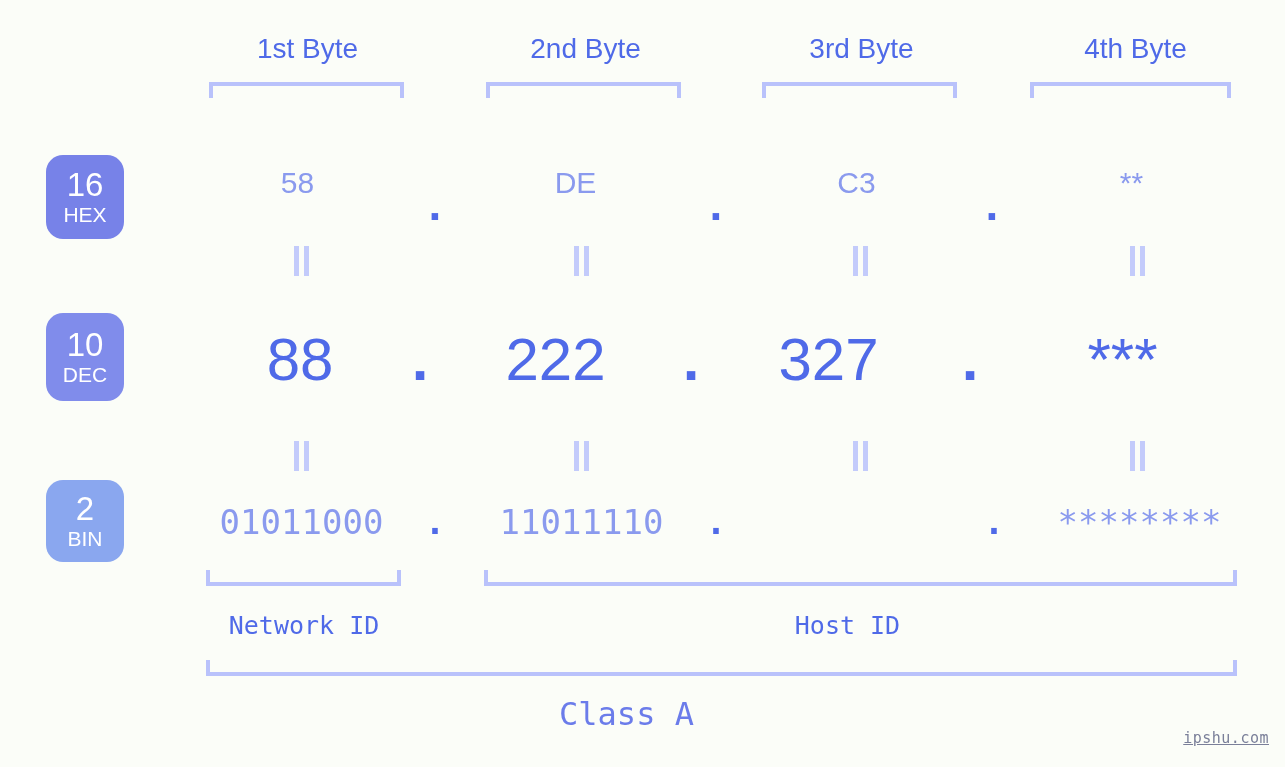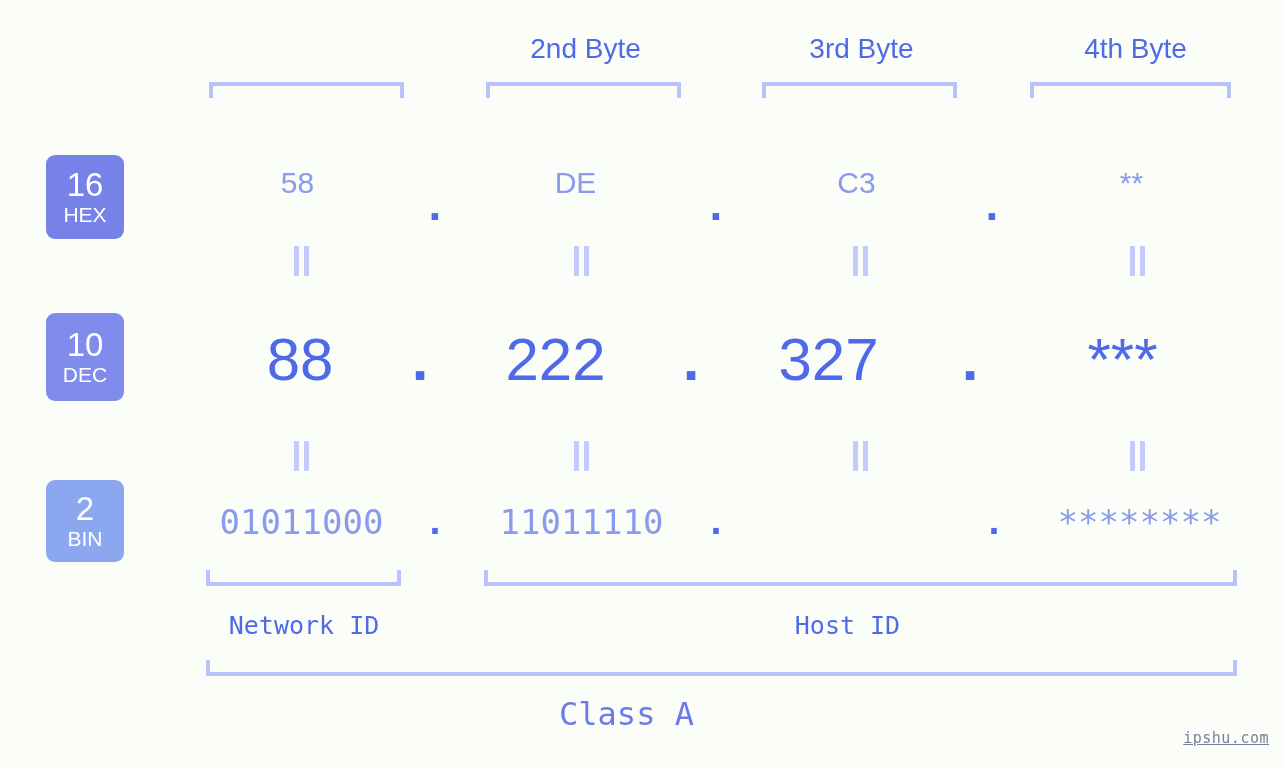--- a/index.html
+++ b/index.html
@@ -51,21 +51,21 @@
     border-right-style: solid;
     border-top: none;
     height: 16px;
   }
 
   
   .badge {
     position: absolute;
     left: 46px;
     width: 78px;
-    border-radius: 9px;
+    border-radius: 17px;
     color: #ffffff;
     display: flex;
     flex-direction: column;
     align-items: center;
     justify-content: center;
     line-height: 1;
   }
   .badge .num {
     font-size: 33px;
     line-height: 36px;
@@ -199,20 +199,21 @@
     color: #7a7f99;
     letter-spacing: 0.5px;
     text-decoration: underline;
   }
 </style>
 </head>
 <body>
 
 <div class="stage">
 
+  <div class="byte-label" style="left:185px;width:245px;">1st Byte</div>
   <div class="byte-label" style="left:463px;width:245px;">2nd Byte</div>
   <div class="byte-label" style="left:739px;width:245px;">3rd Byte</div>
   <div class="byte-label" style="left:1013px;width:245px;">4th Byte</div>
 
   <div class="bracket" style="left:209px;top:82px;width:195px;"></div>
   <div class="bracket" style="left:486px;top:82px;width:195px;"></div>
   <div class="bracket" style="left:762px;top:82px;width:195px;"></div>
   <div class="bracket" style="left:1030px;top:82px;width:201px;"></div>
 
   <div class="badge" id="badge-hex">

